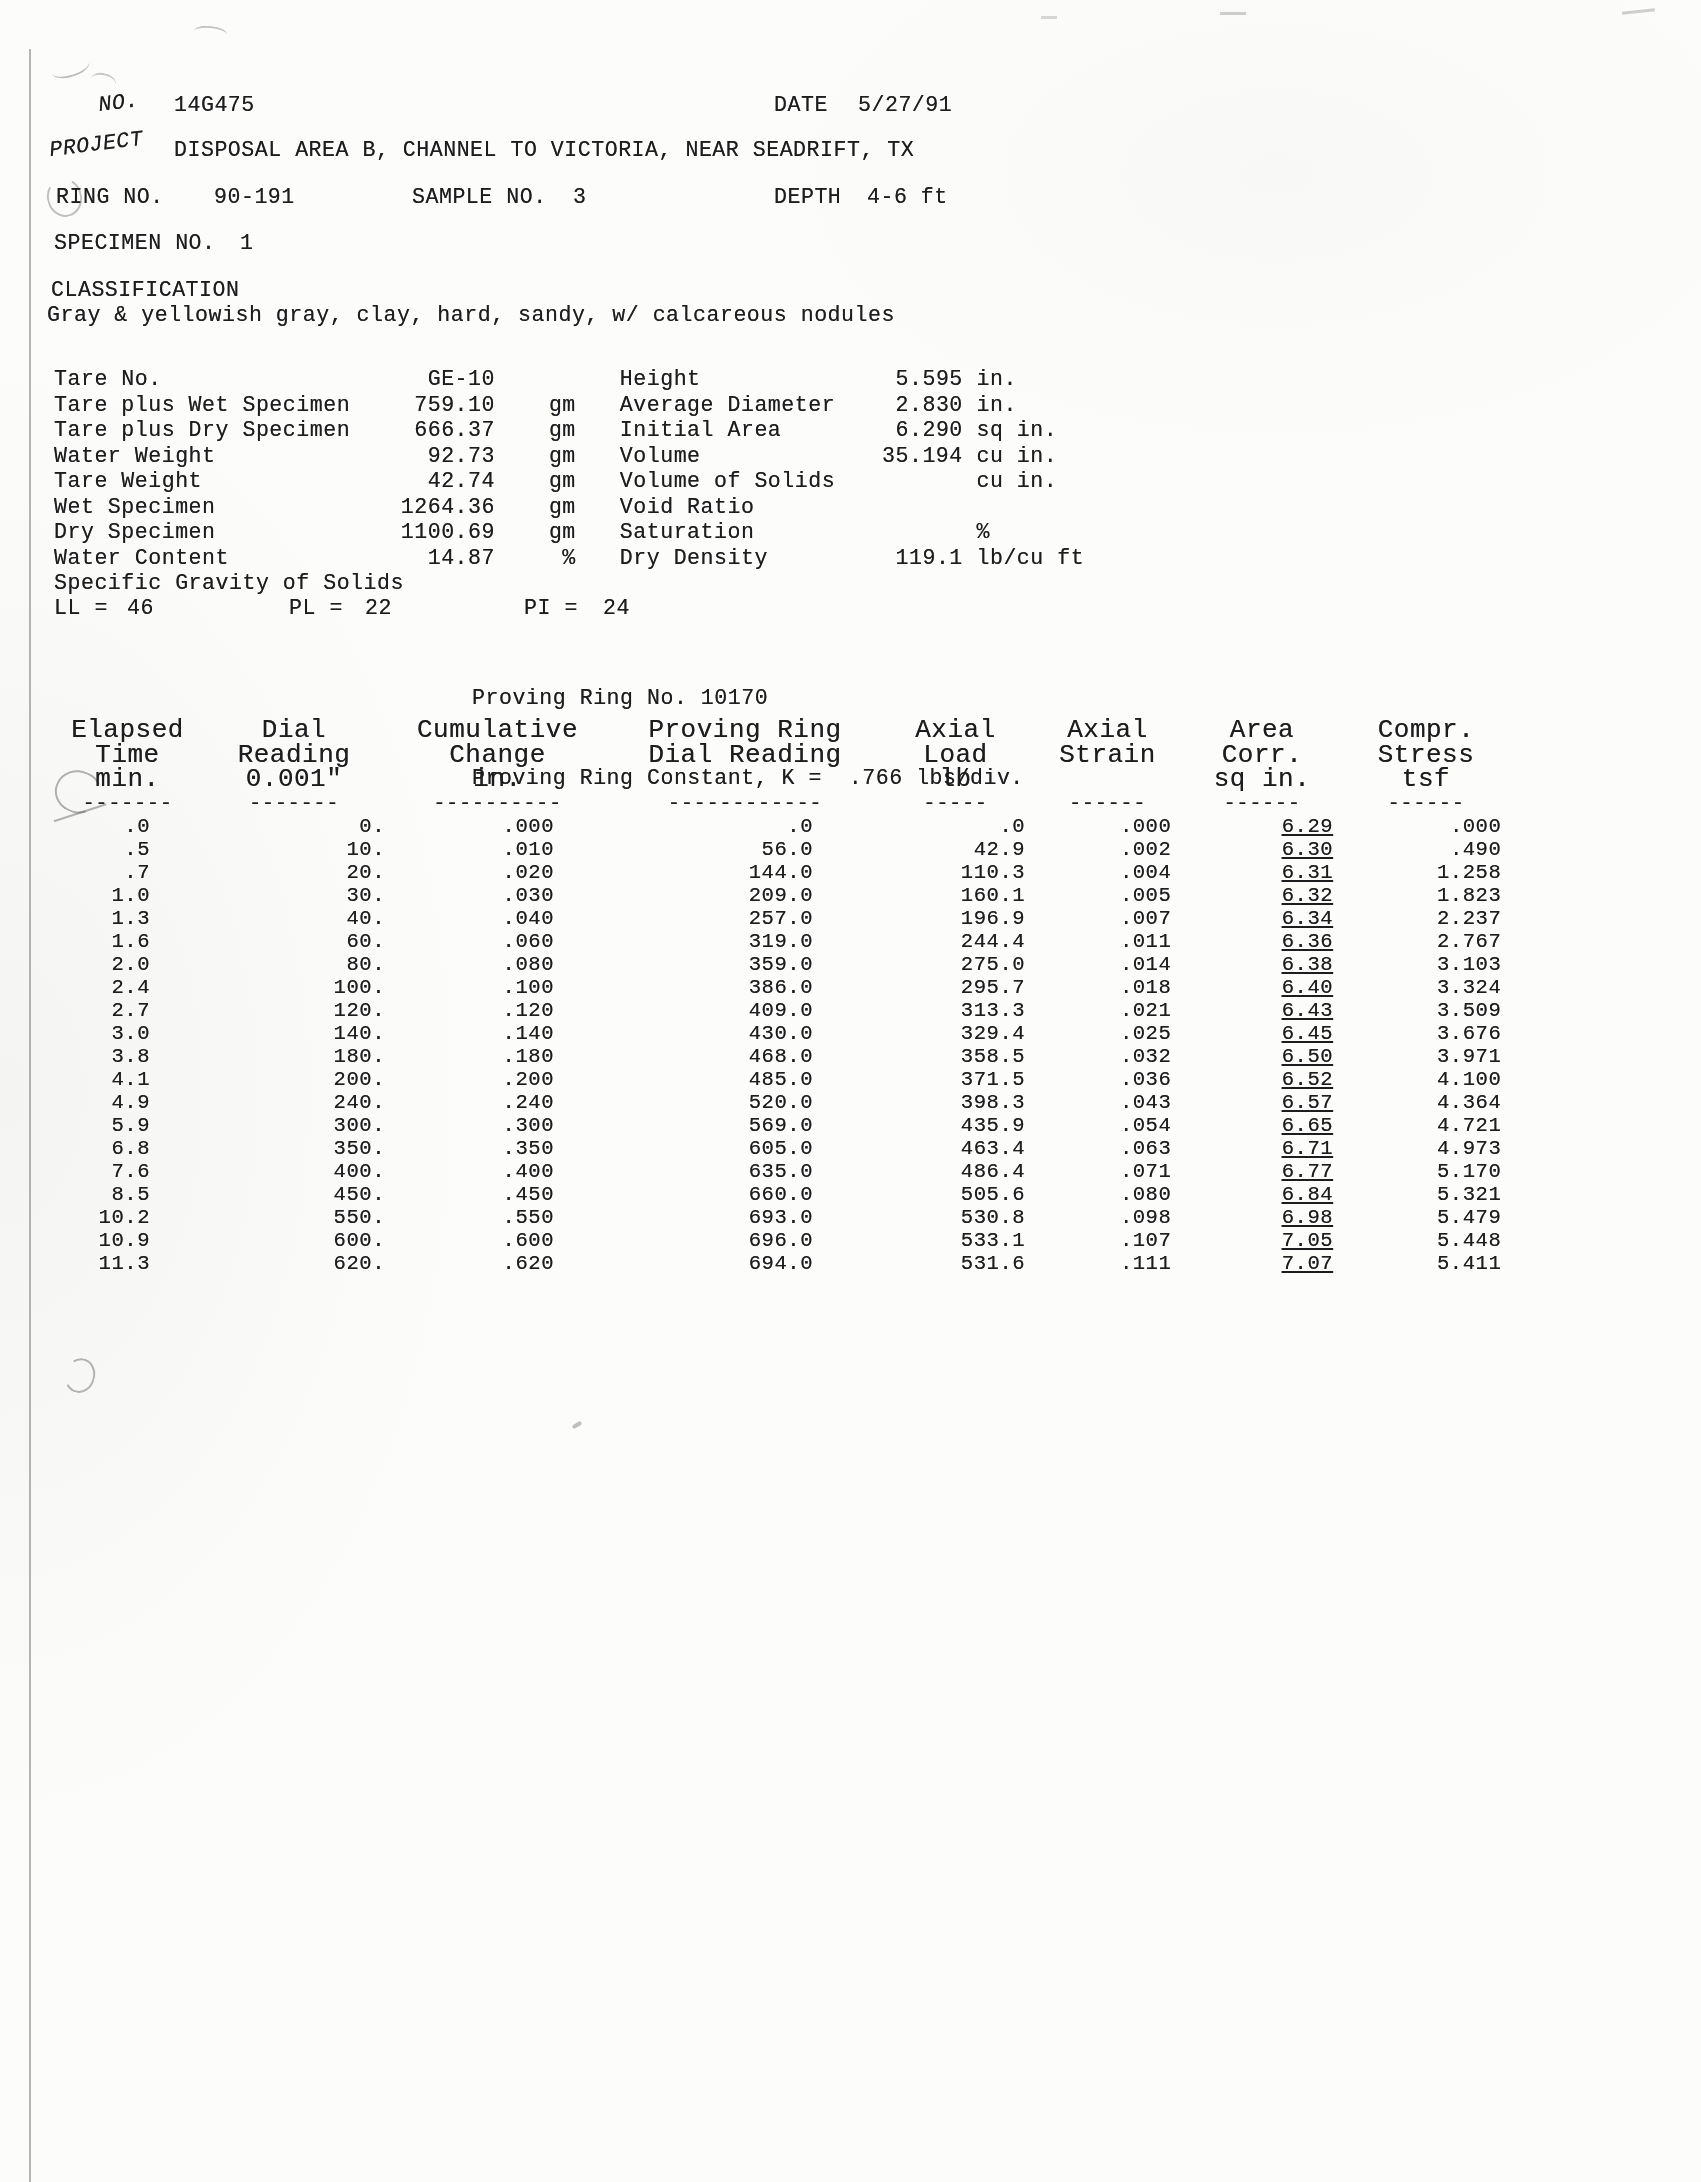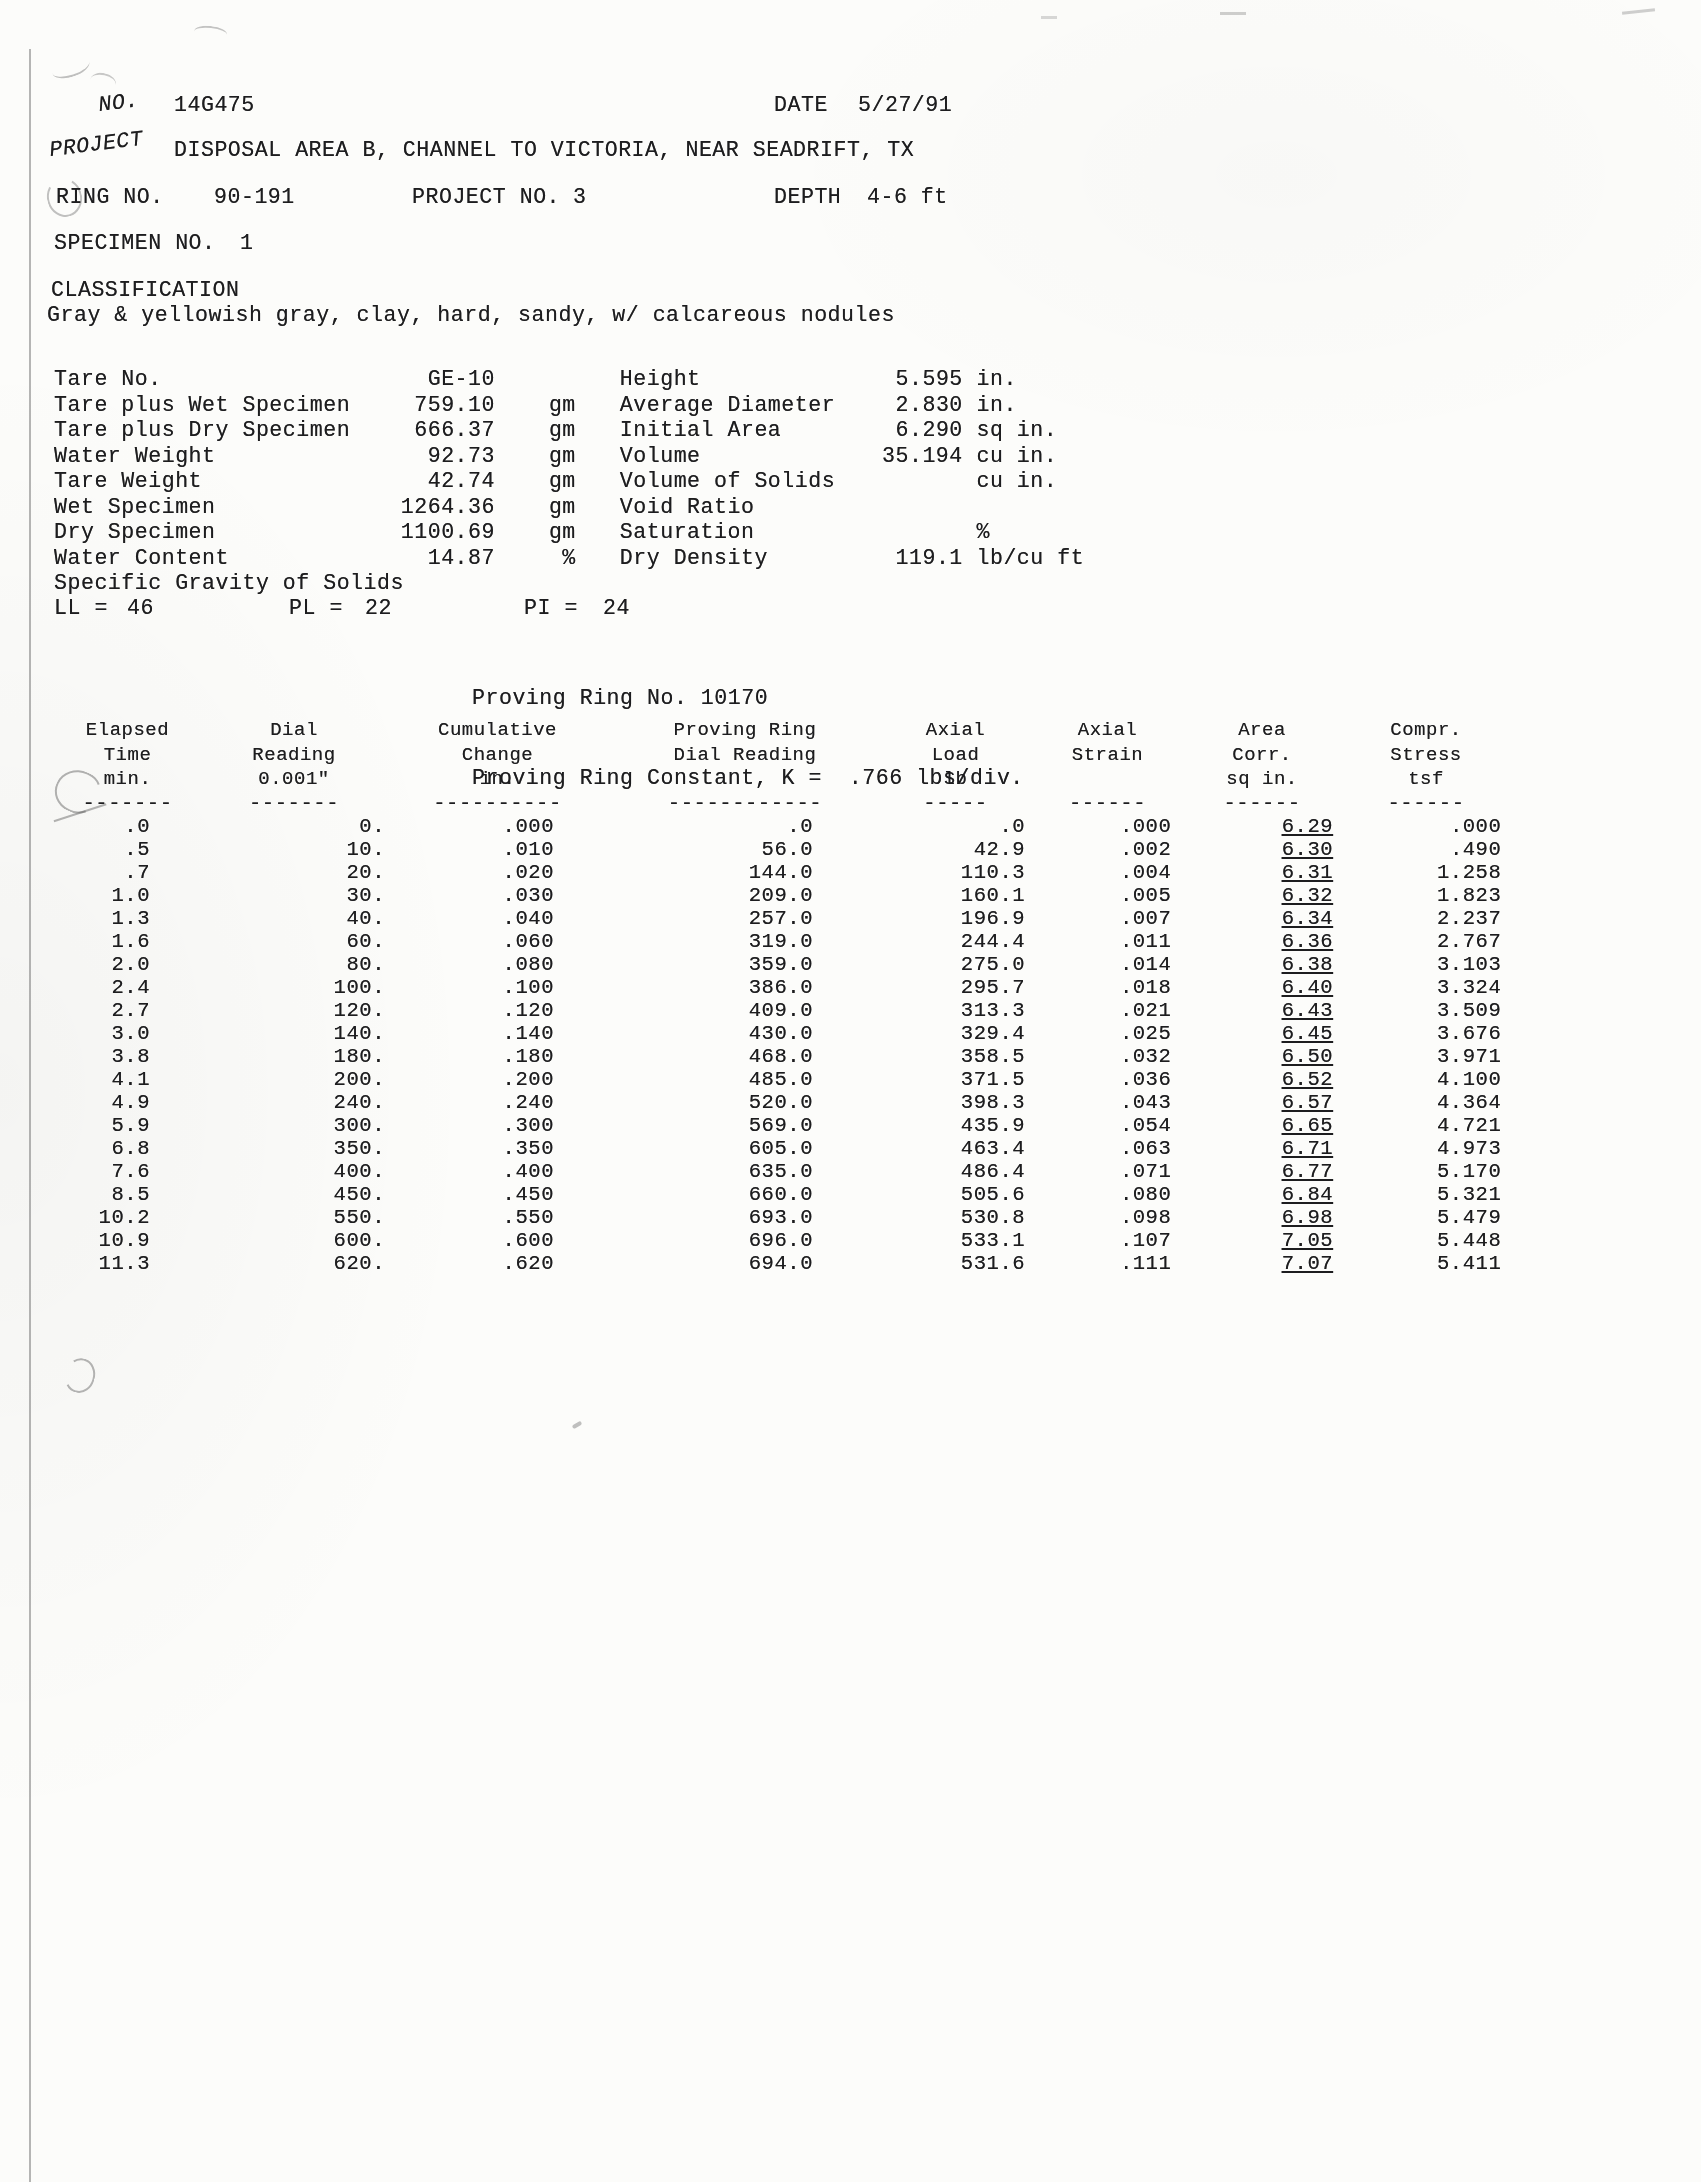--- a/index.html
+++ b/index.html
@@ -42,21 +42,21 @@
   .proving { position: absolute; top: 632px; left: 472px; line-height: 26.5px; white-space: pre; }
 
   
   table.data {
     position: absolute; top: 718px; left: 54px;
     border-collapse: collapse; table-layout: fixed;
     font-size: 20.6px;
   }
   table.data th {
     font-weight: normal; white-space: pre-line; text-align: center;
-    vertical-align: top; line-height: 24.5px; font-size: 19px; padding: 0;
+    vertical-align: top; line-height: 24.5px; font-size: 26px; padding: 0;
   }
   table.data th.dash { line-height: 23.5px; font-size: 20.6px; }
   table.data tbody td {
     text-align: right; line-height: 23px; padding: 0; white-space: pre;
   }
   table.data tbody td:nth-child(1) { padding-right: 51px; }
   table.data tbody td:nth-child(2) { padding-right: 2px; }
   table.data tbody td:nth-child(3) { padding-right: 54px; }
   table.data tbody td:nth-child(4) { padding-right: 69px; }
   table.data tbody td:nth-child(5) { padding-right: 3.9px; }
@@ -105,21 +105,21 @@
   </div>
 
   <div class="abs" style="top:138px">
     <span class="hand" style="left:51px">PROJECT</span>
     <span style="left:174px">DISPOSAL AREA B, CHANNEL TO VICTORIA, NEAR SEADRIFT, TX</span>
   </div>
 
   <div class="abs" style="top:185px">
     <span style="left:56px">RING NO.</span>
     <span style="left:214px">90-191</span>
-    <span style="left:412px">PROJECT NO.</span>
+    <span style="left:412px">SAMPLE NO.</span>
     <span style="left:573px">3</span>
     <span style="left:774px">DEPTH</span>
     <span style="left:867px">4-6 ft</span>
   </div>
 
   <div class="abs" style="top:231px">
     <span style="left:54px">SPECIMEN NO.</span>
     <span style="left:240px">1</span>
   </div>
 

